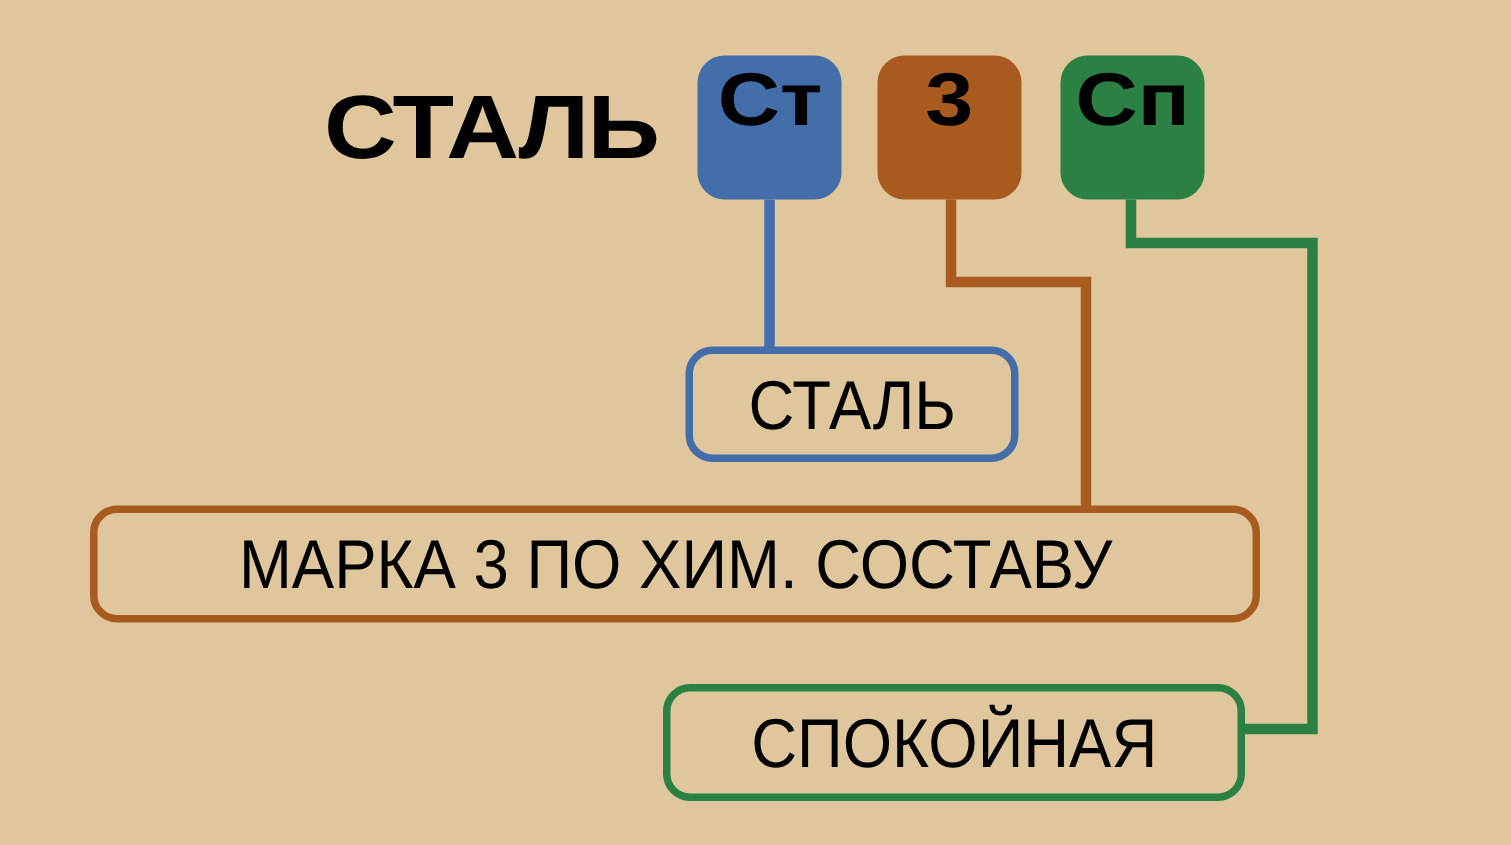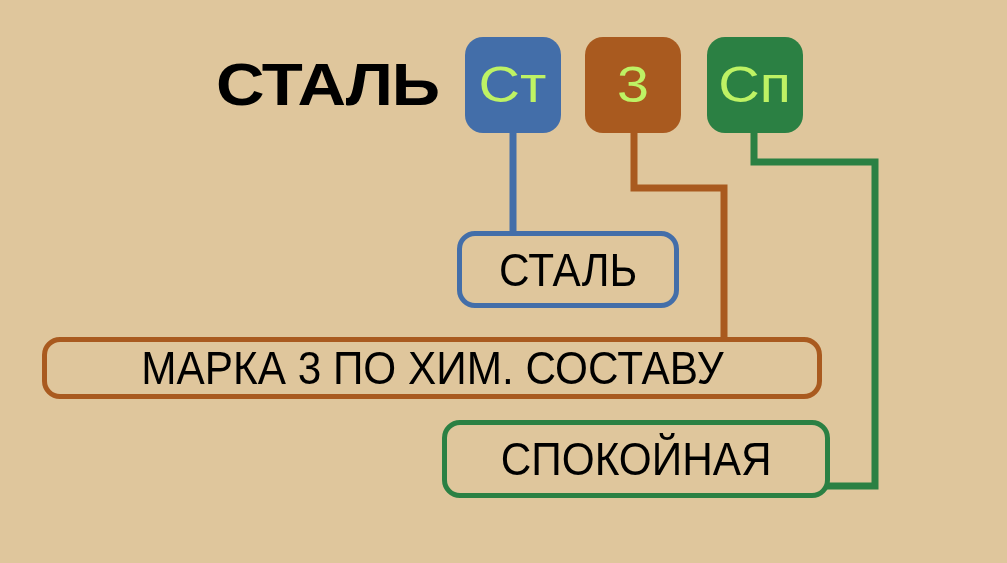--- a/index.html
+++ b/index.html
@@ -1,18 +1,18 @@
 <!DOCTYPE html>
 <html><head>
 <meta charset="utf-8">
 <style>
   html,body{margin:0;padding:0;}
   body{width:1007px;height:563px;background:#dfc69c;position:relative;overflow:hidden;font-family:"Liberation Sans",sans-serif;}
   .title{position:absolute;left:216px;top:50px;font-size:60px;font-weight:bold;color:#000;letter-spacing:-1px;transform:scaleX(1.12);transform-origin:left top;line-height:70px;}
-  .chip{position:absolute;top:37px;width:96px;height:96px;border-radius:18px;color:#bef264;font-weight:normal;font-size:50px;display:flex;align-items:center;justify-content:center;transform-origin:center;}
+  .chip{position:absolute;top:37px;width:96px;height:96px;border-radius:18px;color:#000000;font-weight:bold;font-size:50px;display:flex;align-items:flex-start;justify-content:center;transform-origin:center;}
   .chip span{display:inline-block;transform:scaleX(1.15);}
   .box{position:absolute;border:5px solid;border-radius:18px;box-sizing:border-box;display:flex;align-items:center;justify-content:center;color:#000;font-size:46px;background:transparent;}
   .box span{display:inline-block;transform:scaleX(0.92);white-space:nowrap;}
   svg{position:absolute;left:0;top:0;}
 </style>
 </head>
 <body>
 
 <svg width="1007" height="563">
   <polyline points="513,133 513,234" fill="none" stroke="#436ea9" stroke-width="7"></polyline>
@@ -28,18 +28,18 @@
 <div class="chip" style="left:585px;background:#a95a1f">
     <span>3</span>
   </div>
 <div class="chip" style="left:707px;background:#2b8043">
     <span>Сп</span>
   </div>
 
 <div class="box" style="left:457px;top:231px;width:222px;height:77px;border-color:#436ea9">
     <span>СТАЛЬ</span>
   </div>
-<div class="box" style="left:42px;top:337px;width:780px;height:62px;border-color:#a95a1f">
+<div class="box" style="left:60px;top:337px;width:780px;height:78px;border-color:#a95a1f">
     <span>МАРКА 3 ПО ХИМ. СОСТАВУ</span>
   </div>
-<div class="box" style="left:442px;top:420px;width:388px;height:78px;border-color:#2b8043">
+<div class="box" style="left:442px;top:456px;width:388px;height:78px;border-color:#2b8043">
     <span>СПОКОЙНАЯ</span>
   </div>
 
 </body></html>

